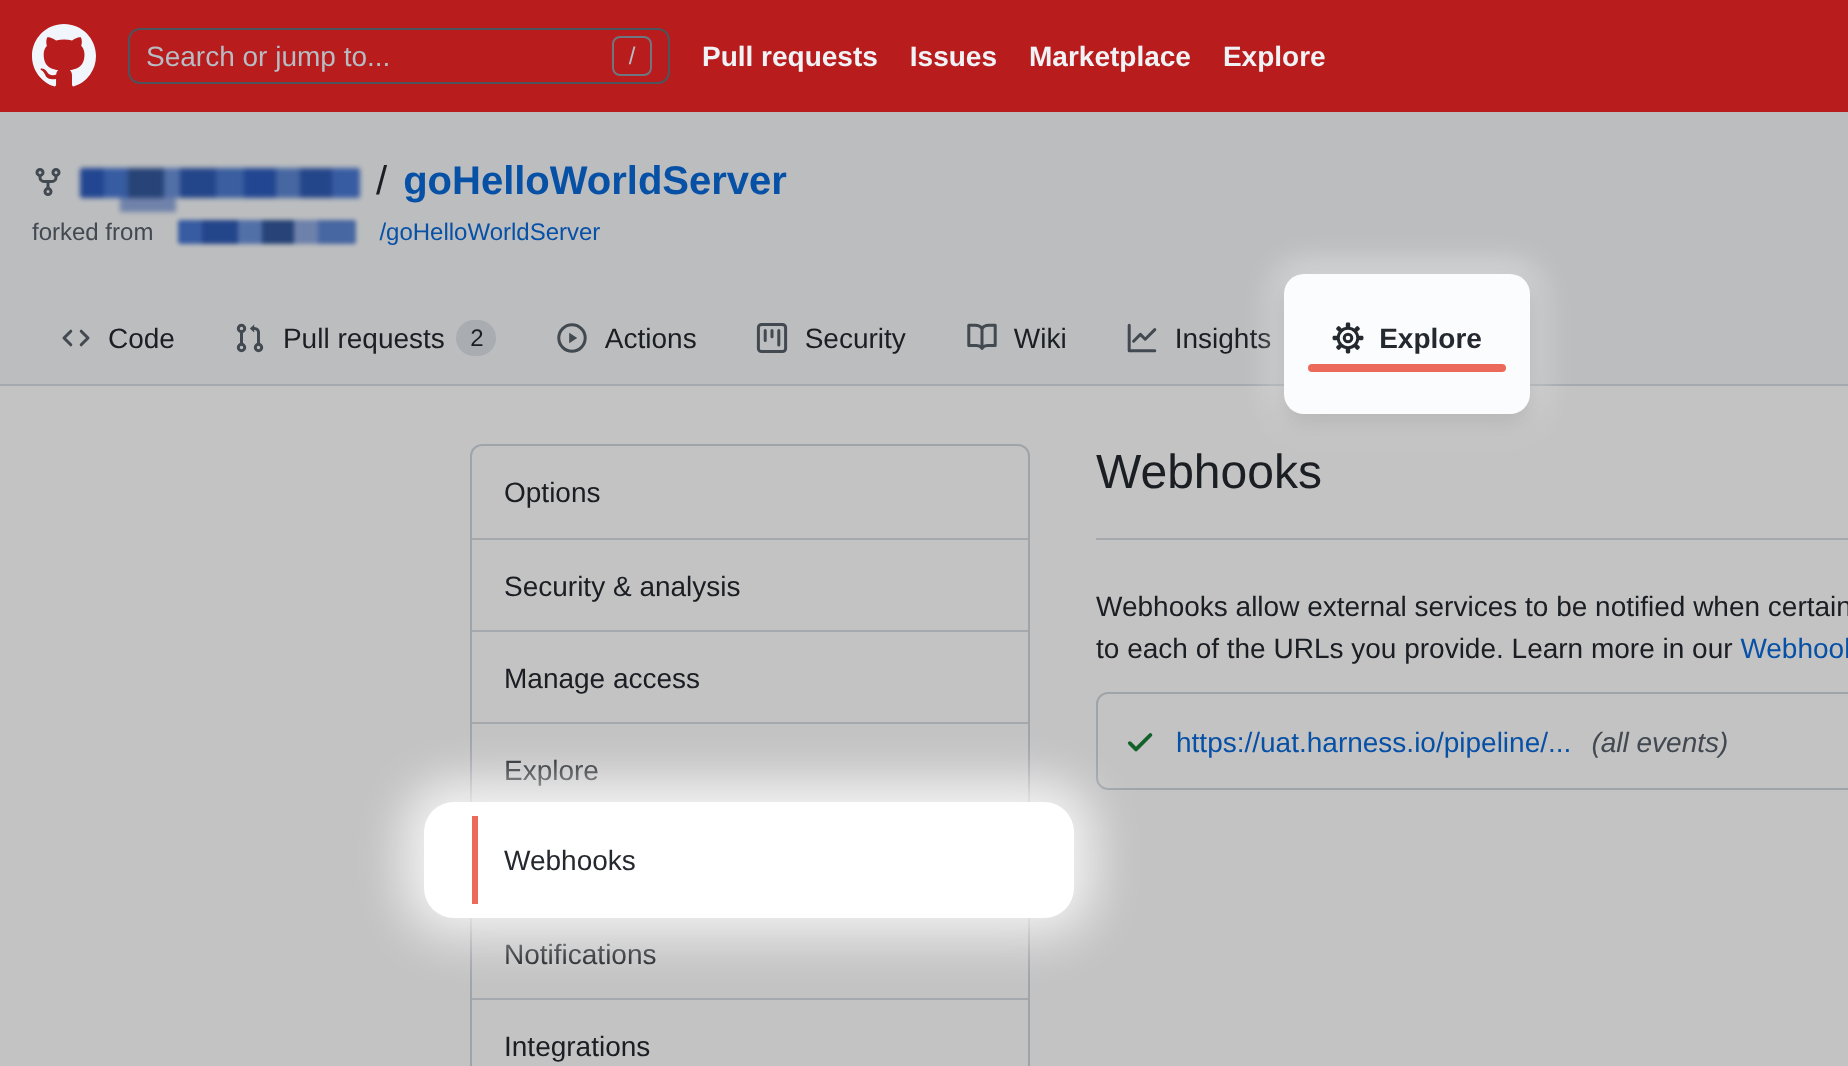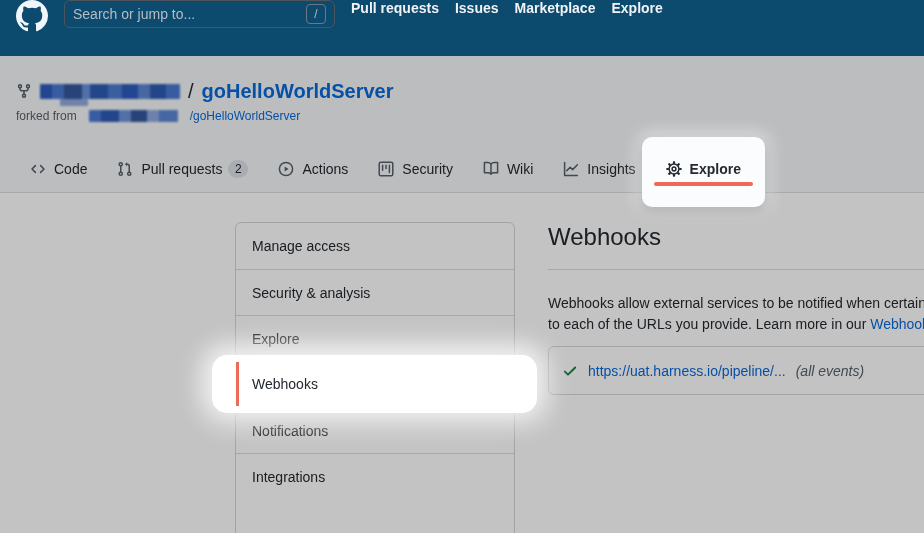--- a/index.html
+++ b/index.html
@@ -6,21 +6,21 @@
   html,body { width:924px; height:533px; }
   body {
     position:relative; overflow:hidden; background:#ffffff;
     font-family:"Liberation Sans","DejaVu Sans",sans-serif;
     -webkit-font-smoothing:antialiased;
   }
 
   
   .app-header {
     position:absolute; left:0; top:0; width:924px; height:56px;
-    background:#0c4a6e; display:flex; align-items:flex-start; padding:0 16px; gap:16px;
+    background:#b91c1c; display:flex; align-items:center; padding:0 16px; gap:16px;
   }
   .gh-logo { width:32px; height:32px; flex:0 0 auto; cursor:pointer; }
   .search-box {
     width:271px; height:28px; border:1px solid #4d545c; border-radius:6px;
     display:flex; align-items:center; padding:0 8px; gap:6px; background:transparent;
   }
   .search-box input {
     background:transparent; border:none; outline:none; color:#c6cdd5;
     font-size:14px; width:200px; font-family:inherit;
   }
@@ -240,22 +240,23 @@
         <circle cx="8" cy="8" r="4.9" fill="none" stroke="#24292f" stroke-width="1.5"></circle>
         <circle cx="8" cy="8" r="1.9" fill="none" stroke="#24292f" stroke-width="1.5"></circle>
       </svg>
       <span>Explore</span>
     </div>
 
   </nav>
 </div>
 
 <nav class="settings-sidebar">
+  <div class="side-item">Options</div>
+  <div class="side-item">Security &amp; analysis</div>
   <div class="side-item">Manage access</div>
-  <div class="side-item">Security &amp; analysis</div>
   <div class="side-item">Explore</div>
   <div class="side-item active">
     <span class="active-bar"></span>
     <span>Webhooks</span>
   </div>
   <div class="side-item">Notifications</div>
   <div class="side-item">Integrations</div>
 </nav>
 
 <main class="main-content">

